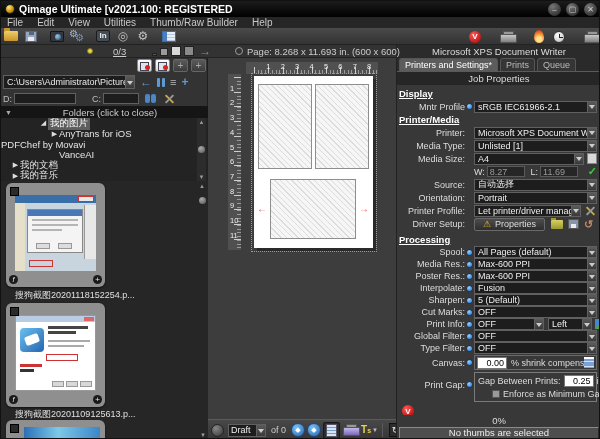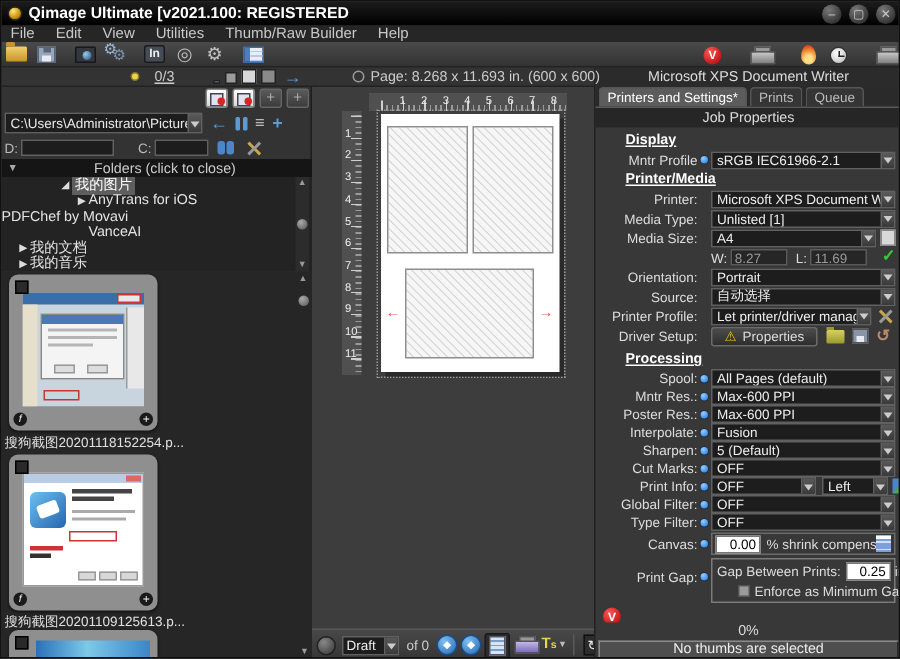--- a/index.html
+++ b/index.html
@@ -41,21 +41,21 @@
 .i-printer::before{content:"";position:absolute;left:3px;top:0;width:9px;height:4px;background:#999;border:1px solid #555}
 .i-printer::after{content:"";position:absolute;left:0;top:3px;width:15px;height:7px;background:linear-gradient(#c8c8c8,#808080);border:1px solid #555;border-radius:1px}
 .i-printp::after{background:linear-gradient(#c3b8ea,#7a68b8)!important}
 .i-flame{width:10px;height:13px;background:radial-gradient(circle at 50% 72%,#ffe08a 0 22%,#f59a3e 48%,#d84315 85%);border-radius:50% 50% 48% 52%/62% 60% 40% 38%;transform:rotate(-3deg)}
 .i-clock{width:12px;height:12px;border-radius:50%;background:radial-gradient(circle at 40% 35%,#fff,#b5b5b5);border:1px solid #333;position:relative}
 .i-clock::before{content:"";position:absolute;left:5px;top:2px;width:1px;height:4px;background:#222}
 .i-clock::after{content:"";position:absolute;left:5px;top:5px;width:4px;height:1px;background:#222}
 
 .substrip-left{position:absolute;left:0;top:44px;width:212px;height:13px;background:#333;border-bottom:1px solid #222;display:flex;align-items:center;z-index:4}
 .ydot{width:6px;height:6px;border-radius:50%;background:#e8d44d;border:1px solid #887722;margin-left:86px;flex:none}
-.counter{color:#ccc;text-decoration:underline;margin-left:10px;font-size:9.5px}
+.counter{color:#ccc;text-decoration:underline;margin-left:20px;font-size:9.5px}
 .sqs{display:flex;align-items:flex-end;gap:3px;margin-left:26px}
 .sq1{width:5px;height:3px;background:#555;border:1px solid #222}
 .sq2{width:8px;height:8px;background:#9a9a9a;border:1px solid #222}
 .sq3{width:10px;height:10px;background:#d8d8d8;border:1px solid #222}
 .sq4{width:10px;height:10px;background:#8a8a8a;border:1px solid #222}
 .bluearrow{color:#5b9bd5;font-weight:bold;font-size:12px;margin-left:5px;line-height:1}
 .substrip-center{position:absolute;left:212px;top:44px;width:183px;height:13px;background:#333;border-bottom:1px solid #222;display:flex;align-items:center;z-index:4}
 .radio{width:8px;height:8px;border-radius:50%;border:1px solid #999;margin-left:22px;flex:none}
 .pageinfo{color:#ccc;margin-left:4px;font-size:9.5px;white-space:nowrap}
 
@@ -94,21 +94,21 @@
 .tree-scroll{position:absolute;top:60px;right:1px;width:9px;height:63px;background:#2c2c2c;display:flex;flex-direction:column;align-items:center;justify-content:space-between;padding:1px 0}
 .scr-arrow{color:#999;font-size:6px;line-height:1}
 .scr-thumb{width:7px;height:7px;border-radius:50%;background:radial-gradient(circle at 35% 30%,#aaa,#555)}
 
 .thumbs{position:absolute;top:123px;left:0;width:207px;height:259px;background:#262626;overflow:hidden}
 .tcard{position:absolute;left:5px;width:99px;height:104px;background:#8f8f8f;border-radius:6px;box-shadow:0 1px 2px #111}
 .tcheck{position:absolute;left:4px;top:4px;width:9px;height:9px;background:#2a2a2a;border:1px solid #000}
 .timg{position:absolute;left:9px;top:12px;width:81px;height:76px;overflow:hidden}
 .tinfo{position:absolute;left:3px;bottom:3px;width:9px;height:9px;border-radius:50%;background:#1a1a1a;color:#eee;font-size:7px;font-style:italic;display:flex;align-items:center;justify-content:center}
 .tplus{position:absolute;right:3px;bottom:3px;width:9px;height:9px;border-radius:50%;background:#1a1a1a;color:#eee;font-size:8px;display:flex;align-items:center;justify-content:center}
-.tcaption{position:absolute;left:2px;width:200px;color:#e0e0e0;font-size:9px;white-space:nowrap;overflow:hidden}
+.tcaption{position:absolute;left:14px;width:200px;color:#e0e0e0;font-size:9px;white-space:nowrap;overflow:hidden}
 
 .m1{background:#c8d4de;width:100%;height:100%;position:relative}
 .m1 .bar{position:absolute;left:0;top:0;width:100%;height:8px;background:#3a6ea8}
 .m1 .redbox1{position:absolute;right:2px;top:1px;width:16px;height:6px;border:1px solid #cc3333;background:#e8e8e8}
 .m1 .side{position:absolute;left:0;top:8px;width:10px;bottom:0;background:#e6e0ca}
 .m1 .dlg{position:absolute;left:12px;top:14px;width:56px;height:44px;background:#f4f4f4;border:1px solid #888}
 .m1 .dlg .dh{height:6px;background:#4878b8}
 .m1 .dlg .ln{height:2px;background:#b5b5b5;margin:3px 4px 0 4px}
 .m1 .dlg .bt{position:absolute;bottom:3px;left:8px;width:14px;height:6px;background:#ddd;border:1px solid #999}
 .m1 .dlg .bt2{left:30px}
@@ -173,21 +173,21 @@
 .i-lasso::after{content:"";position:absolute;left:-2px;bottom:-3px;width:5px;height:1px;background:#aaa;transform:rotate(35deg)}
 
 .rp{position:absolute;left:395px;top:44px;width:205px;height:395px;background:#383838;border-left:1px solid #222;display:flex;flex-direction:column}
 .rp-device{height:13px;background:#2b2b2b;text-align:center;line-height:13px;color:#ddd;font-size:9.5px;flex:none}
 .rp-tabs{height:14px;display:flex;background:#2a2a2a;border-bottom:1px solid #5a5a5a;padding-left:2px;flex:none}
 .rp-tab{padding:0 5px;line-height:13px;color:#bbb;background:#353535;border:1px solid #555;border-bottom:none;border-radius:3px 3px 0 0;margin-right:2px;font-size:9px;white-space:nowrap}
 .rp-tab.active{background:#5c5c5c;color:#fff}
 .rp-job{height:13px;background:#262626;text-align:center;line-height:13px;color:#ddd;font-size:9.5px;flex:none}
 .rp-body{flex:1;padding:2px 4px 0 2px;overflow:hidden;display:flex;flex-direction:column}
 .shead{height:12px;line-height:12px;margin-top:1px;flex:none}
-.shead span{color:#fff;font-weight:bold;text-decoration:underline;font-size:9.5px;margin-left:18px}
+.shead span{color:#fff;font-weight:bold;text-decoration:underline;font-size:9.5px;margin-left:0}
 .srow{display:flex;align-items:center;height:13px;flex:none}
 .srow.sm{height:12px}
 .lbl{width:66px;text-align:right;color:#ddd;font-size:9px;flex:none;white-space:nowrap}
 .dotc{width:9px;flex:none;display:flex;justify-content:center}
 .dot{width:5px;height:5px;border-radius:50%;background:radial-gradient(circle at 35% 30%,#9cf,#17e);box-shadow:0 0 1px #000}
 .combo{flex:1;height:12px;background:#1d1d1d;border:1px solid #606060;display:flex;align-items:center;min-width:0}
 .combo .ct{flex:1;padding:0 3px;color:#eee;font-size:9px;white-space:nowrap;overflow:hidden}
 .combo.fix70{flex:none;width:70px}
 .combo.fix44{flex:none;width:44px;margin-left:4px}
 .wl-lab{color:#ddd;font-size:9px;margin-right:2px}
@@ -567,33 +567,33 @@
         <span class="lbl"></span>
           <span class="dotc"></span>
         <span class="wl-lab">W:</span>
         <span class="winp">8.27</span>
         <span class="wl-lab">L:</span>
         <span class="winp">11.69</span>
         <span class="check">✓</span>
       </div>
 
       <div class="srow">
+        <span class="lbl">Source:</span>
+        <span class="dotc"></span>
+        <div class="combo">
+          <span class="ct">自动选择</span>
+          <span class="cbtn"></span>
+        </div>
+      </div>
+
+      <div class="srow">
         <span class="lbl">Orientation:</span>
         <span class="dotc"></span>
         <div class="combo">
           <span class="ct">Portrait</span>
-          <span class="cbtn"></span>
-        </div>
-      </div>
-
-      <div class="srow">
-        <span class="lbl">Source:</span>
-        <span class="dotc"></span>
-        <div class="combo">
-          <span class="ct">自动选择</span>
           <span class="cbtn"></span>
         </div>
       </div>
 
       <div class="srow">
         <span class="lbl">Printer Profile:</span>
         <span class="dotc"></span>
         <div class="combo">
           <span class="ct">Let printer/driver manage color</span>
           <span class="cbtn"></span>
@@ -620,21 +620,21 @@
         <span class="dotc">
             <span class="dot"></span>
           </span>
         <div class="combo">
           <span class="ct">All Pages (default)</span>
           <span class="cbtn"></span>
         </div>
       </div>
 
       <div class="srow sm">
-        <span class="lbl">Mntr Res.:</span>
+        <span class="lbl">Media Res.:</span>
         <span class="dotc">
             <span class="dot"></span>
           </span>
         <div class="combo">
           <span class="ct">Max-600 PPI</span>
           <span class="cbtn"></span>
         </div>
       </div>
 
       <div class="srow sm">

